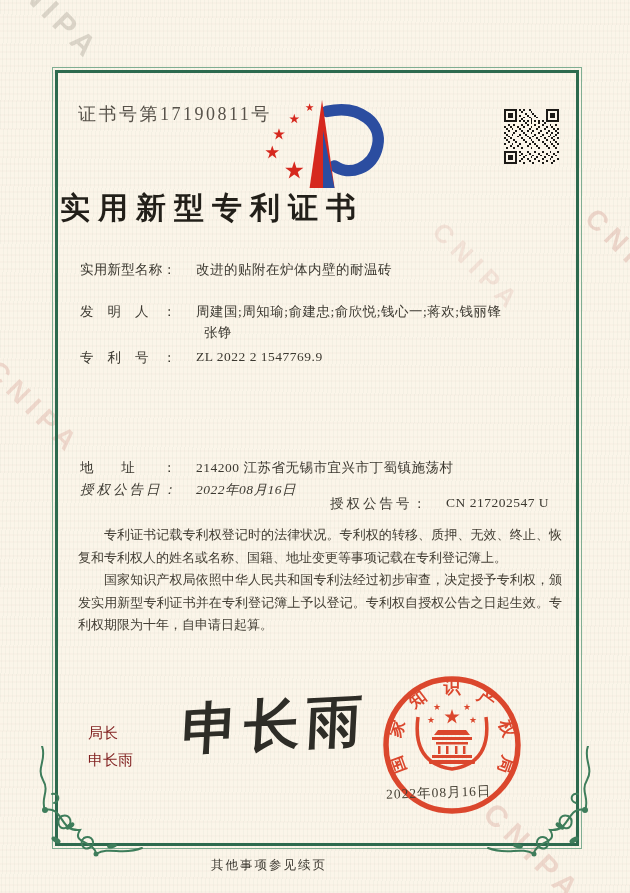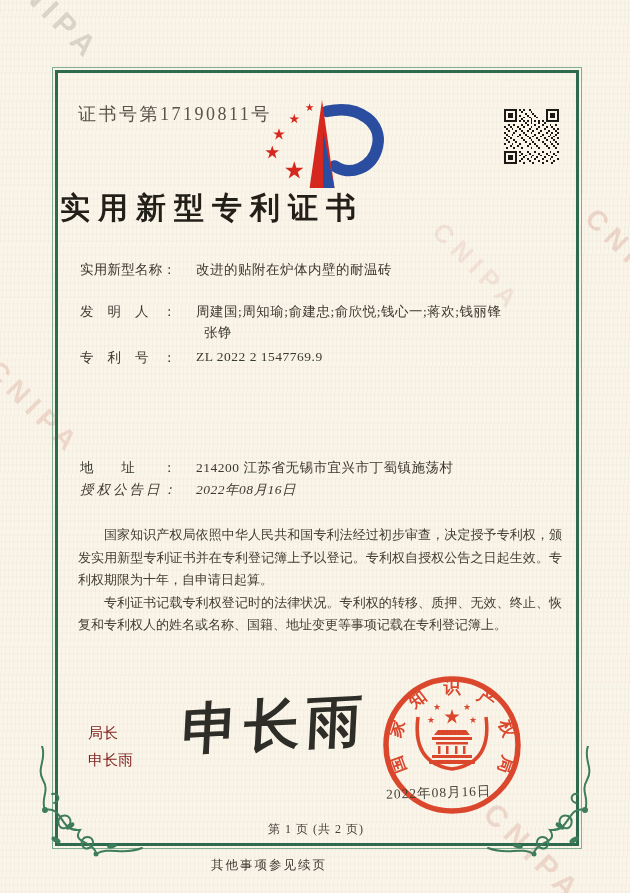--- a/index.html
+++ b/index.html
@@ -127,24 +127,27 @@
   </div>
   <div class="row row-patno">
     <span class="lbl">专利号：</span><span class="val">ZL 2022 2 1547769.9</span>
   </div>
   <div class="row row-address">
     <span class="lbl">地址：</span><span class="val">214200 江苏省无锡市宜兴市丁蜀镇施荡村</span>
   </div>
   <div class="row row-grant">
     <span class="lbl">授权公告日：</span><span class="val">2022年08月16日</span>
   </div>
+  <div class="grant2">
+    <span class="lbl">授权公告号：</span><span class="val">CN 217202547 U</span>
+  </div>
 
   <div class="legal">
+    <p>专利证书记载专利权登记时的法律状况。专利权的转移、质押、无效、终止、恢复和专利权人的姓名或名称、国籍、地址变更等事项记载在专利登记簿上。</p>
     <p>国家知识产权局依照中华人民共和国专利法经过初步审查，决定授予专利权，颁发实用新型专利证书并在专利登记簿上予以登记。专利权自授权公告之日起生效。专利权期限为十年，自申请日起算。</p>
-    <p>专利证书记载专利权登记时的法律状况。专利权的转移、质押、无效、终止、恢复和专利权人的姓名或名称、国籍、地址变更等事项记载在专利登记簿上。</p>
   </div>
 
   <div class="director">
     <div>局长</div>
     <div>申长雨</div>
   </div>
   <div class="signature">申长雨</div>
 
   <svg class="seal" viewBox="0 0 144 144">
     <defs>
@@ -210,16 +213,15 @@
     </g>
     <g fill="#3e7d5b">
       <circle cx="13" cy="64" r="3"></circle>
       <circle cx="64" cy="108" r="2.5"></circle>
       <ellipse cx="38" cy="80" rx="5" ry="2.5" transform="rotate(-35 38 80)"></ellipse>
       <ellipse cx="24" cy="94" rx="5" ry="2.5" transform="rotate(30 24 94)"></ellipse>
       <ellipse cx="80" cy="100" rx="5" ry="2.2" transform="rotate(-12 80 100)"></ellipse>
     </g>
   </svg>
 
-  <div class="page-num">第 1 页 (共 2 页)</div>
   <div class="cont-note">其他事项参见续页</div>
 
 </div>
 
 </body></html>

